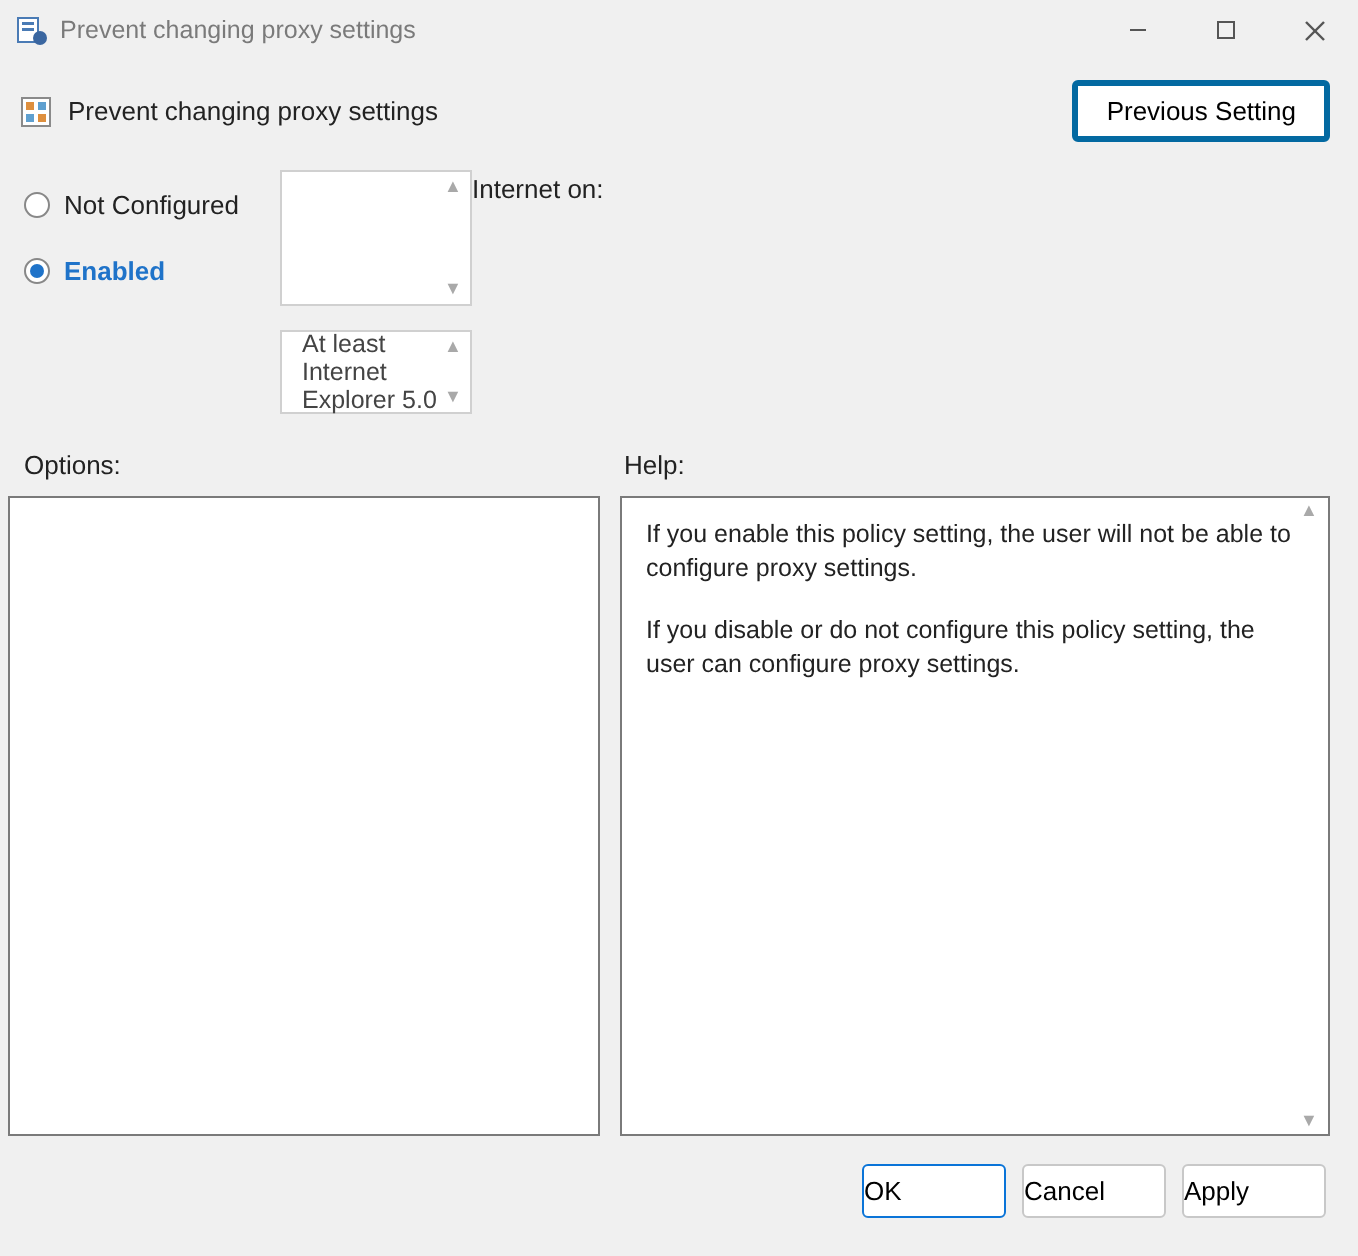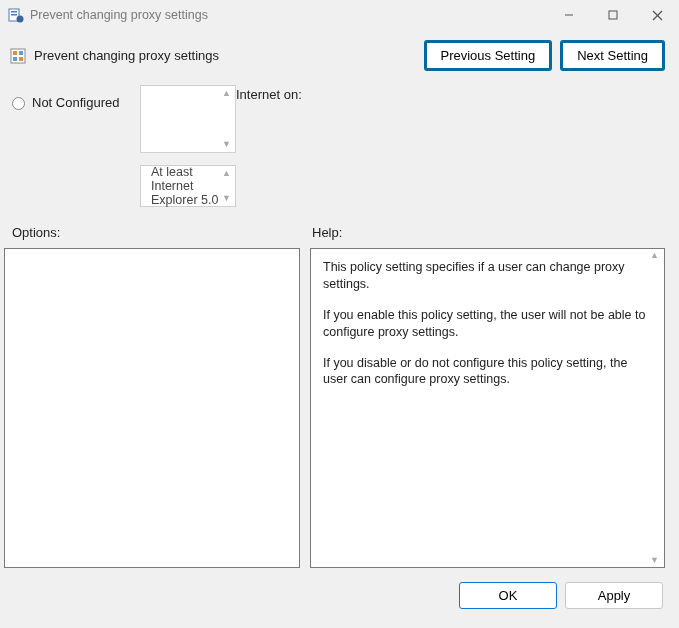--- a/index.html
+++ b/index.html
@@ -14,21 +14,21 @@
 
   
   .headerrow { display: flex; align-items: center; padding: 10px 14px 6px 10px; }
   .headerrow .policy-icon { width: 16px; height: 16px; margin-right: 8px; }
   .policy-title { flex: 1; font-size: 13px; color: #222; }
   .nav-btn { background: #fff; border: 3px solid #0369a1; border-radius: 3px; padding: 5px 14px; margin-left: 8px; font-size: 13px; cursor: pointer; }
 
   
   .mid { display: flex; padding: 8px 12px 0 12px; }
   .leftcol { width: 128px; padding-top: 4px; }
-  .radio-row { display: flex; align-items: flex-end; margin: 6px 0 18px 0; cursor: pointer; }
+  .radio-row { display: flex; align-items: center; margin: 6px 0 18px 0; cursor: pointer; }
   .radio { width: 13px; height: 13px; border: 1px solid #888; border-radius: 50%; margin-right: 7px; position: relative; background: #fff; }
   .radio.sel::after { content: ""; position: absolute; left: 2px; top: 2px; width: 7px; height: 7px; border-radius: 50%; background: #1f73c9; }
   .radio-label { font-size: 13px; }
   .radio-label.sel { color: #1f73c9; font-weight: 600; }
 
   .rightcol { flex: 1; display: grid; grid-template-columns: 96px 1fr; row-gap: 12px; }
   .field-label { font-size: 13px; color: #222; padding-top: 2px; }
   .box { background: #fff; border: 1px solid #d0d0d0; position: relative; }
   .comment-box { height: 68px; }
   .supported-box { height: 42px; display: flex; align-items: center; padding: 0 10px; color: #444; font-size: 12.5px; }
@@ -42,21 +42,21 @@
   
   .panels { display: flex; padding: 4px 14px 0 4px; gap: 10px; }
   .panel { background: #fff; border: 1px solid #7a7a7a; height: 320px; }
   .options-panel { width: 296px; }
   .help-panel { flex: 1; padding: 10px 12px; position: relative; }
   .help-panel p { margin: 0 0 14px 0; font-size: 12.5px; line-height: 1.35; }
   .help-scroll { position: absolute; right: 2px; top: 2px; bottom: 2px; width: 12px; display: flex; flex-direction: column; justify-content: space-between; color: #a9a9a9; font-size: 9px; line-height: 1; }
 
   
   .footer { display: flex; justify-content: flex-end; padding: 14px 16px 0 0; gap: 8px; }
-  .btn { background: #fff; border: 1px solid #c8c8c8; border-radius: 3px; padding: 5px 0; width: 98px; text-align: center; font-size: 13px; cursor: pointer; }
+  .btn { background: #fff; border: 1px solid #c8c8c8; border-radius: 3px; padding: 5px 0; width: 72px; text-align: left; font-size: 13px; cursor: pointer; }
   .btn.primary { border: 1.5px solid #0a74d8; }
 </style>
 </head>
 <body>
 
 <div class="titlebar">
   <svg class="app-icon" viewBox="0 0 16 16">
     <rect x="1" y="2" width="10" height="12" fill="#fff" stroke="#4a7bb5"></rect>
     <rect x="3" y="4" width="6" height="1.5" fill="#4a7bb5"></rect>
     <rect x="3" y="7" width="6" height="1.5" fill="#4a7bb5"></rect>
@@ -84,28 +84,31 @@
 <div class="headerrow">
   <svg class="policy-icon" viewBox="0 0 16 16">
     <rect x="1" y="1" width="14" height="14" fill="#fff" stroke="#8a8a8a"></rect>
     <rect x="3" y="3" width="4" height="4" fill="#de8f3e"></rect>
     <rect x="9" y="3" width="4" height="4" fill="#5fa0d0"></rect>
     <rect x="3" y="9" width="4" height="4" fill="#5fa0d0"></rect>
     <rect x="9" y="9" width="4" height="4" fill="#de8f3e"></rect>
   </svg>
   <div class="policy-title">Prevent changing proxy settings</div>
   <button class="nav-btn">Previous Setting</button>
-  <button class="nav-btn">Next Setting</button>
 </div>
 
 <div class="mid">
   <div class="leftcol">
     <div class="radio-row">
       <span class="radio"></span>
       <span class="radio-label">Not Configured</span>
+    </div>
+    <div class="radio-row">
+      <span class="radio sel"></span>
+      <span class="radio-label sel">Enabled</span>
     </div>
   </div>
 
   <div class="rightcol">
     <div class="box comment-box">
       <span></span>
       <div class="scroll-arrows">
           <span>▲</span>
           <span>▼</span>
         </div>
@@ -123,26 +126,26 @@
 </div>
 
 <div class="section-labels">
   <div class="opt-l">Options:</div>
   <div class="help-l">Help:</div>
 </div>
 
 <div class="panels">
   <div class="panel options-panel"></div>
   <div class="panel help-panel">
-    <p>This policy setting specifies if a user can change proxy settings.</p>
     <p>If you enable this policy setting, the user will not be able to configure proxy settings.</p>
     <p>If you disable or do not configure this policy setting, the user can configure proxy settings.</p>
     <div class="help-scroll">
         <span>▲</span>
         <span>▼</span>
       </div>
   </div>
 </div>
 
 <div class="footer">
   <button class="btn primary">OK</button>
+  <button class="btn">Cancel</button>
   <button class="btn">Apply</button>
 </div>
 
 </body></html>

